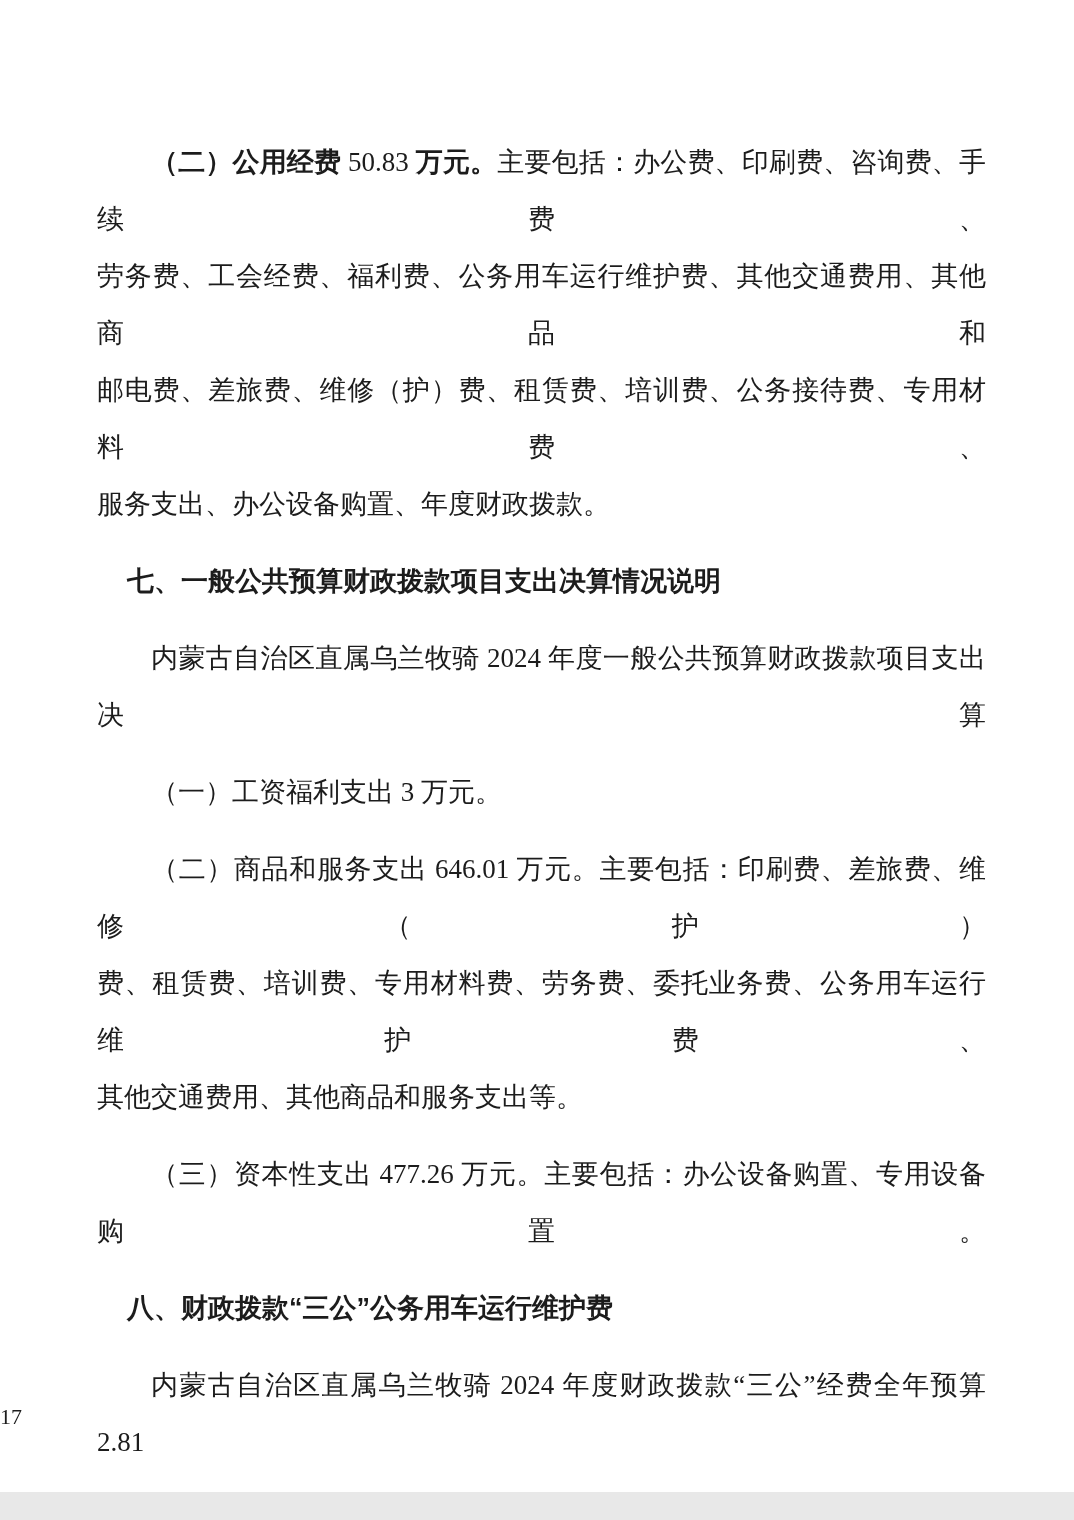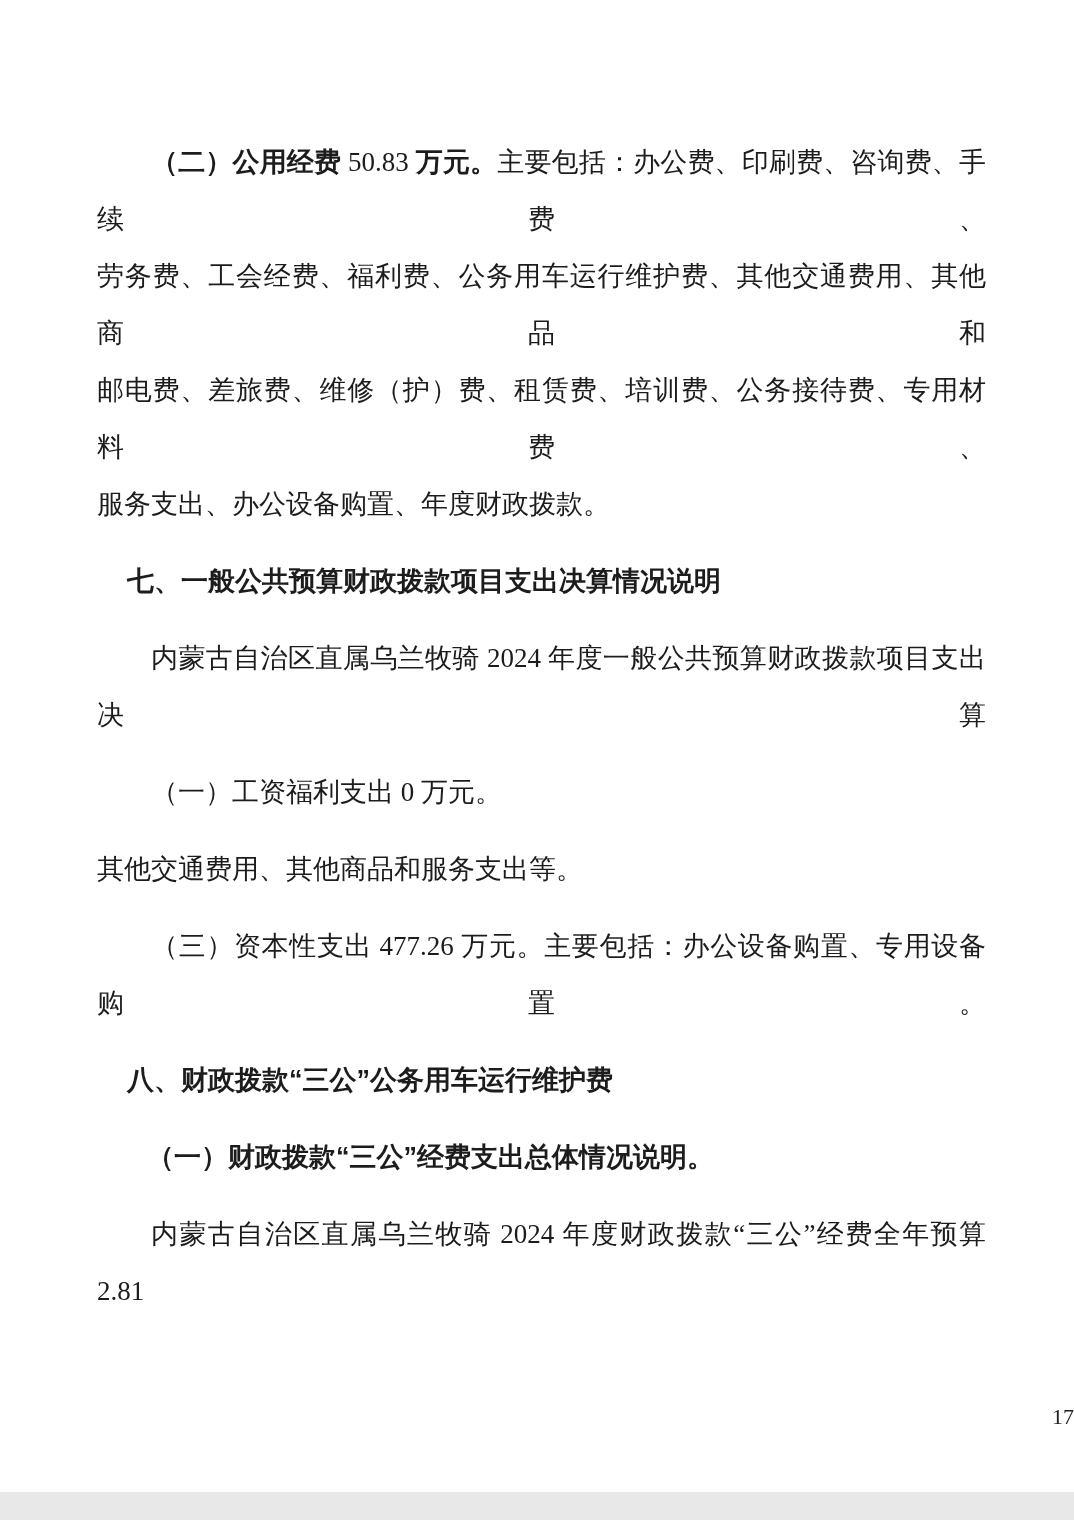--- a/index.html
+++ b/index.html
@@ -41,21 +41,21 @@
   .b {
     font-weight: bold;
     font-family: "Liberation Sans", "DejaVu Sans", sans-serif;
   }
   .num { font-family: "Liberation Serif", "DejaVu Serif", serif; font-weight: normal; }
   .footer {
     position: absolute;
     left: 0;
     right: 0;
     top: 1402px;
-    text-align: right;
+    text-align: left;
     font-size: 22px;
     line-height: 30px;
   }
 </style>
 </head>
 <body>
 
 <div class="page">
   <div class="content">
       <div class="block paragraph">
@@ -64,33 +64,32 @@
         <div class="line just">邮电费、差旅费、维修（护）费、租赁费、培训费、公务接待费、专用材料费、</div>
         <div class="line">服务支出、办公设备购置、年度财政拨款。</div>
       </div>
       <div class="block heading">
         <div class="line">七、一般公共预算财政拨款项目支出决算情况说明</div>
       </div>
       <div class="block paragraph">
         <div class="line indent just">内蒙古自治区直属乌兰牧骑 2024 年度一般公共预算财政拨款项目支出决算</div>
       </div>
       <div class="block paragraph">
-        <div class="line indent">（一）工资福利支出 0 万元。</div>
+        <div class="line indent">（一）工资福利支出 3 万元。</div>
       </div>
       <div class="block paragraph">
+        <div class="line indent just">（二）商品和服务支出 646.01 万元。主要包括：印刷费、差旅费、维修（护）</div>
+        <div class="line just">费、租赁费、培训费、专用材料费、劳务费、委托业务费、公务用车运行维护费、</div>
         <div class="line">其他交通费用、其他商品和服务支出等。</div>
       </div>
       <div class="block paragraph">
         <div class="line indent just">（三）资本性支出 477.26 万元。主要包括：办公设备购置、专用设备购置。</div>
       </div>
       <div class="block heading">
         <div class="line">八、财政拨款“三公”公务用车运行维护费</div>
-      </div>
-      <div class="block subheading">
-        <div class="line">（一）财政拨款“三公”经费支出总体情况说明。</div>
       </div>
       <div class="block paragraph">
         <div class="line indent just">内蒙古自治区直属乌兰牧骑 2024 年度财政拨款“三公”经费全年预算 2.81</div>
       </div>
     </div>
   <div class="footer">
     <span>17</span>
   </div>
 </div>
 

